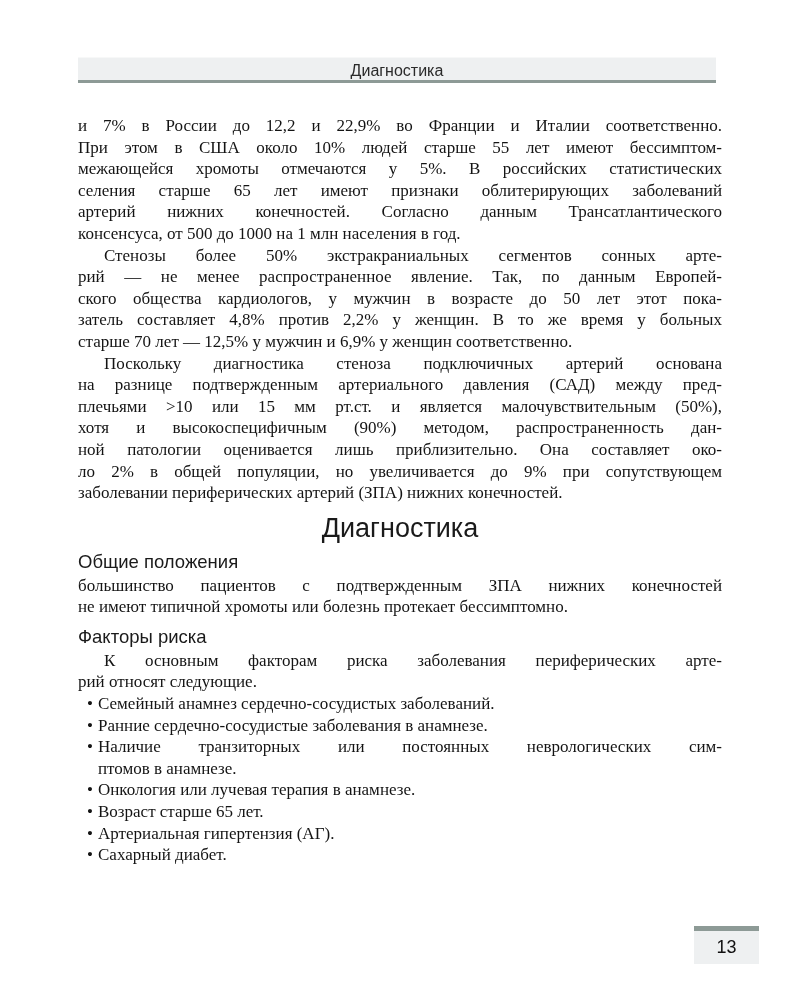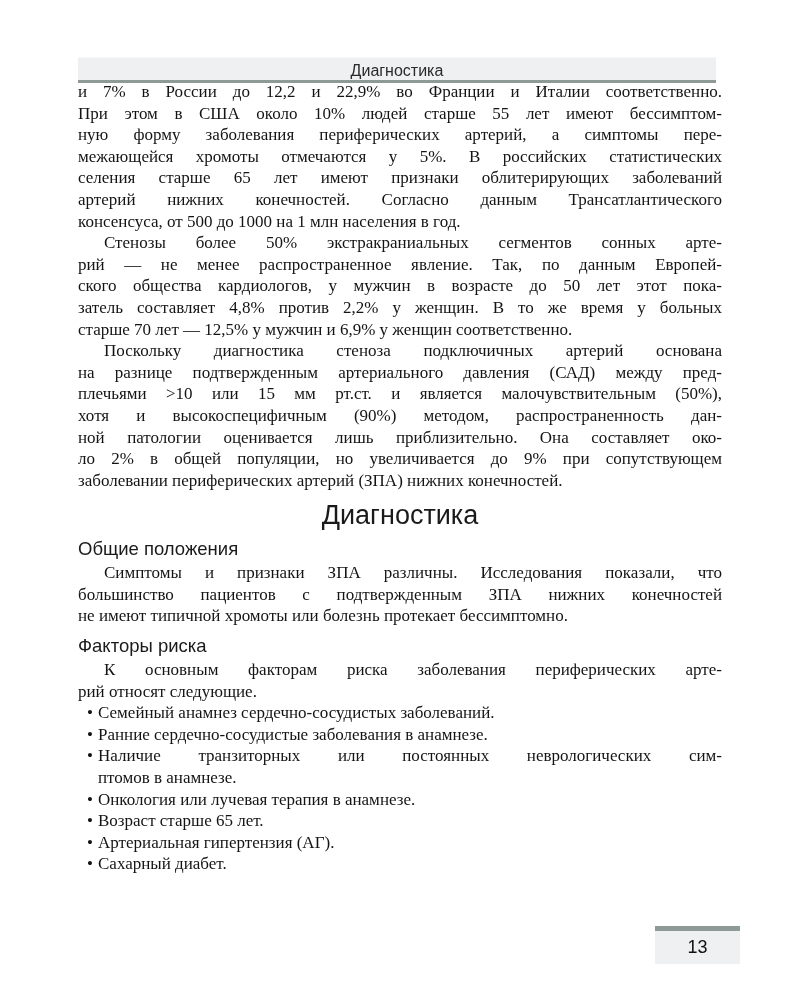--- a/index.html
+++ b/index.html
@@ -8,21 +8,21 @@
 
   .header-band {
     position:absolute; left:78px; top:57px; width:638px; height:26px;
     background:#eef0f1; border-top:1px solid #f7f8f8;
     border-bottom:3px solid #8d9a96;
     font-family:"Liberation Sans", sans-serif; font-size:16px; color:#2a2a2a;
     text-align:center; line-height:25px;
   }
 
   .column {
-    position:absolute; left:78px; top:81px; width:644px;
+    position:absolute; left:78px; top:115px; width:644px;
     font-size:17px; line-height:21.6px;
   }
 
   .line { text-align:justify; text-align-last:justify; }
   .line.end { text-align:center; text-align-last:left; }
   .line.ind { text-indent:26px; }
 
   .h1 {
     font-family:"Liberation Sans", sans-serif; font-size:27px; line-height:36px;
     font-weight:normal; text-align:center; color:#1a1a1a; margin-top:6px;
@@ -31,41 +31,40 @@
     font-family:"Liberation Sans", sans-serif; font-size:18.5px; line-height:26px;
     font-weight:normal; color:#1a1a1a; margin-top:3px;
   }
   .h2.risk { margin-top:6px; }
 
   .bullet-item { display:flex; }
   .b-marker { flex:none; width:20px; padding-left:9px; }
   .b-text { flex:1; min-width:0; }
 
   .footer-pagebox {
-    position:absolute; left:655px; top:926px; width:85px;
+    position:absolute; left:694px; top:926px; width:65px;
   }
   .footer-rule { height:5px; background:#8d9a96; }
   .footer-num {
     height:33px; background:#eef0f1; text-align:center; line-height:33px;
     font-family:"Liberation Sans", sans-serif; font-size:18px; color:#111111;
   }
 </style>
 </head>
 <body>
 
 <header class="header-band">
   <span>Диагностика</span>
 </header>
 
 <main class="column">
 
   <div>
     <div class="line">и 7% в России до 12,2 и 22,9% во Франции и Италии соответственно.</div>
     <div class="line">При этом в США около 10% людей старше 55 лет имеют бессимптом-</div>
-    <div class="line">ную форму заболевания периферических артерий, а симптомы пере-</div>
     <div class="line">межающейся хромоты отмечаются у 5%. В российских статистических</div>
     <div class="line">селения старше 65 лет имеют признаки облитерирующих заболеваний</div>
     <div class="line">артерий нижних конечностей. Согласно данным Трансатлантического</div>
     <div class="line end">консенсуса, от 500 до 1000 на 1 млн населения в год.</div>
   </div>
 
   <div>
     <div class="line ind">Стенозы более 50% экстракраниальных сегментов сонных арте-</div>
     <div class="line">рий — не менее распространенное явление. Так, по данным Европей-</div>
     <div class="line">ского общества кардиологов, у мужчин в возрасте до 50 лет этот пока-</div>
@@ -81,21 +80,20 @@
     <div class="line">ной патологии оценивается лишь приблизительно. Она составляет око-</div>
     <div class="line">ло 2% в общей популяции, но увеличивается до 9% при сопутствующем</div>
     <div class="line end">заболевании периферических артерий (ЗПА) нижних конечностей.</div>
   </div>
 
   <h1 class="h1">Диагностика</h1>
 
   <h2 class="h2">Общие положения</h2>
 
   <div>
-    <div class="line ind">Симптомы и признаки ЗПА различны. Исследования показали, что</div>
     <div class="line">большинство пациентов с подтвержденным ЗПА нижних конечностей</div>
     <div class="line end">не имеют типичной хромоты или болезнь протекает бессимптомно.</div>
   </div>
 
   <h2 class="h2 risk">Факторы риска</h2>
 
   <div>
     <div class="line ind">К основным факторам риска заболевания периферических арте-</div>
     <div class="line end">рий относят следующие.</div>
   </div>

